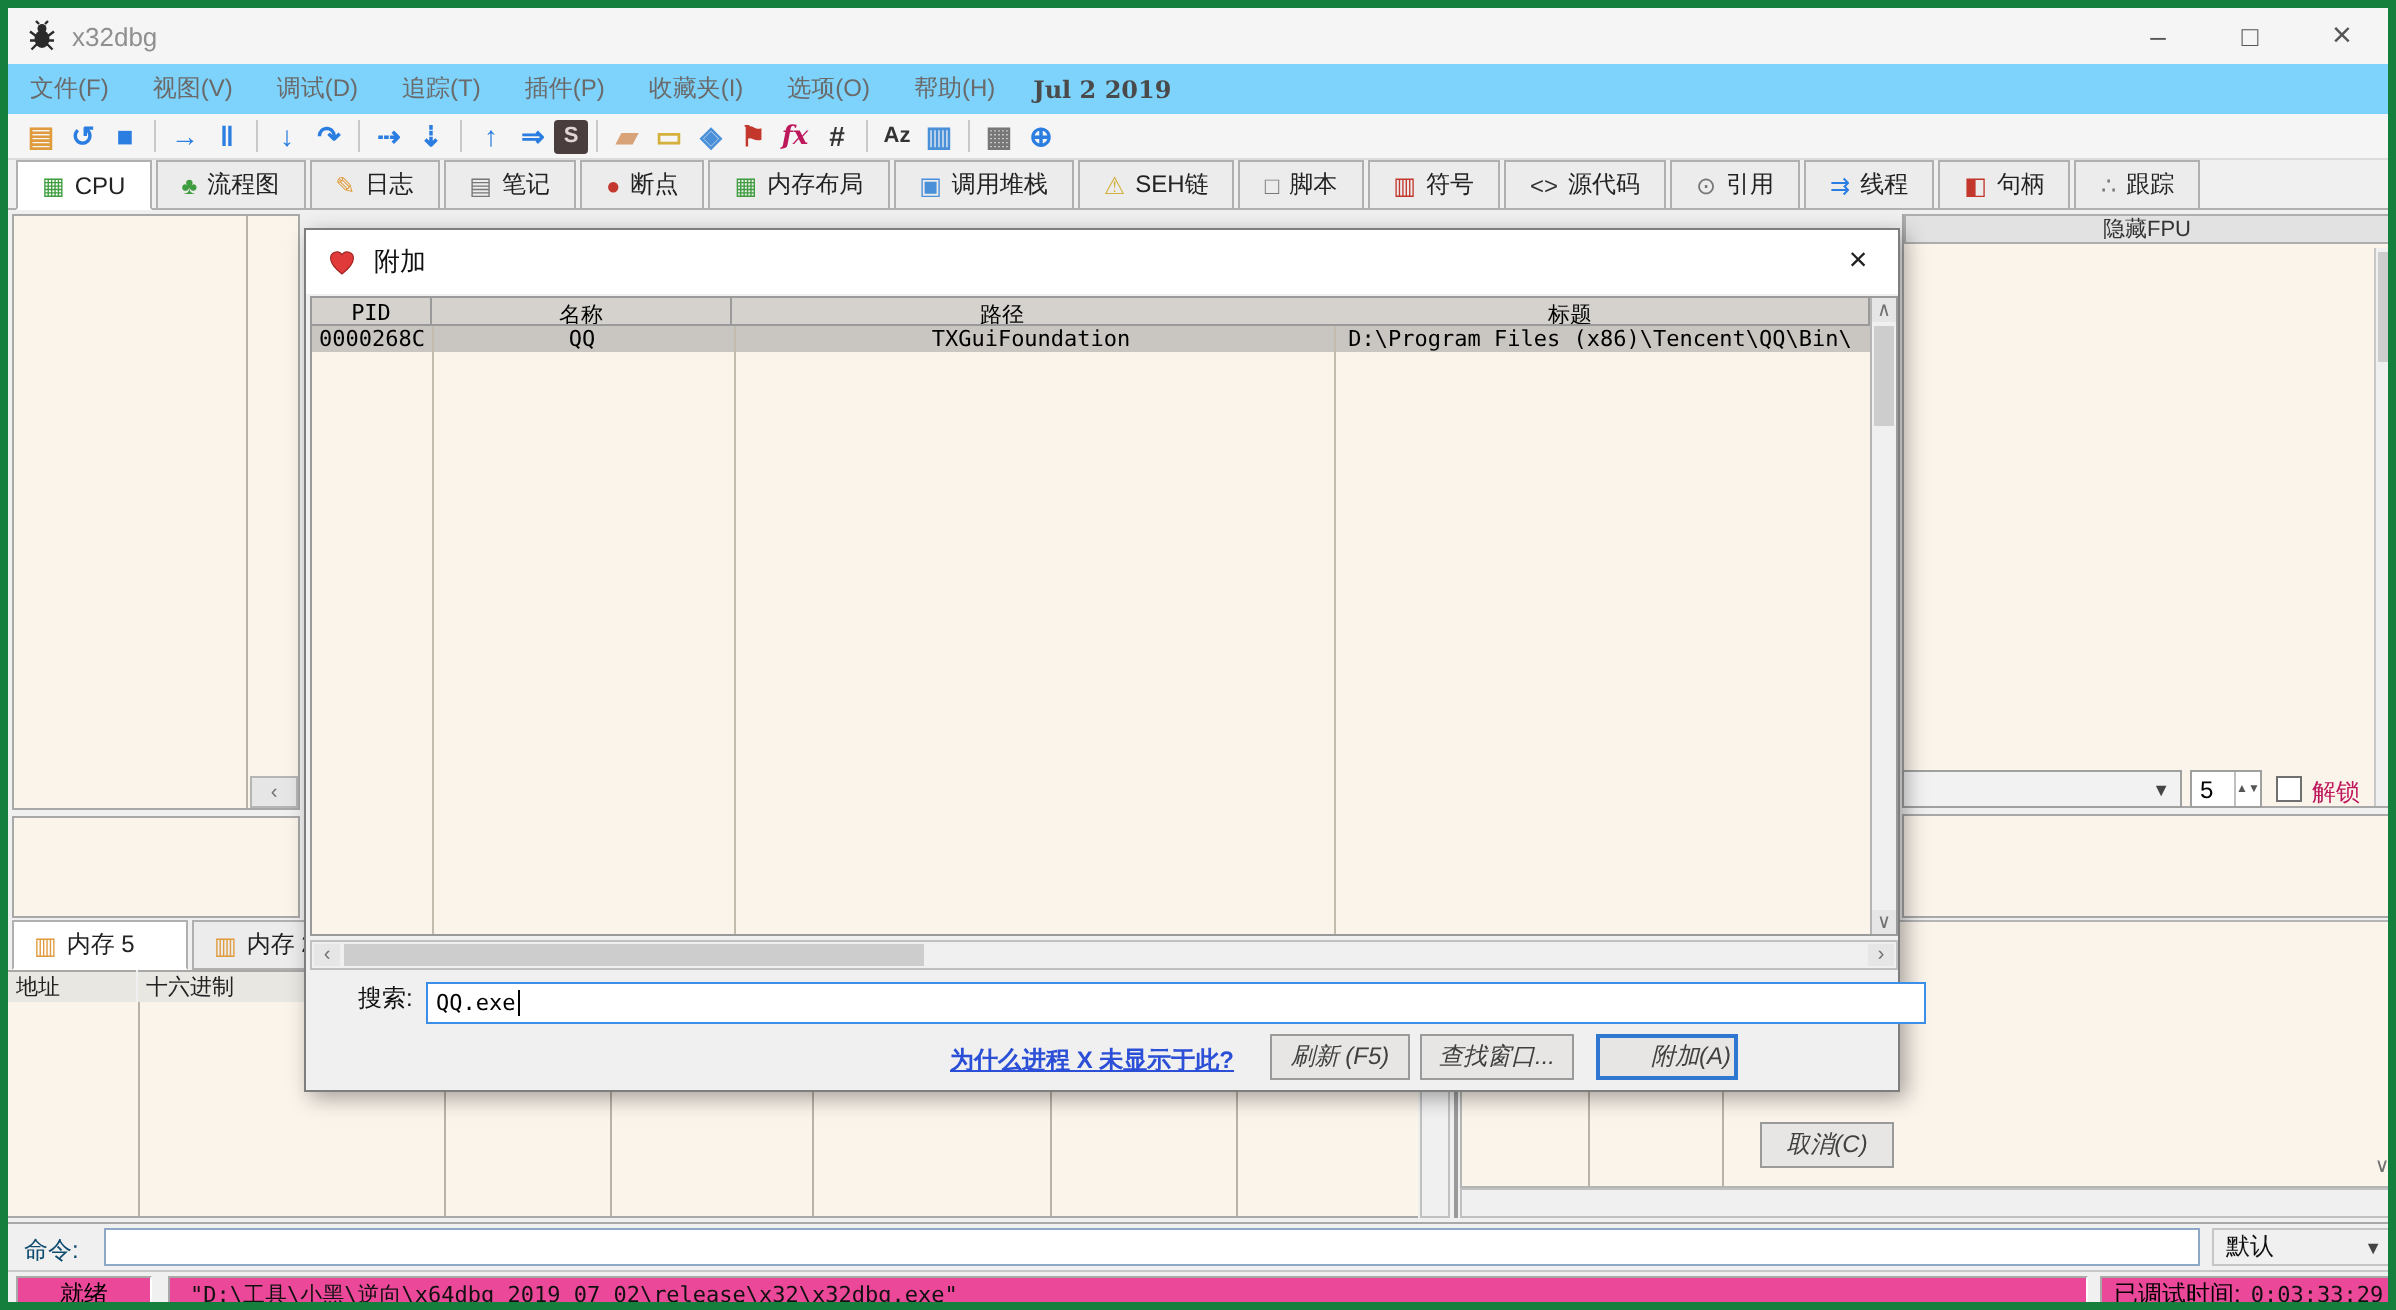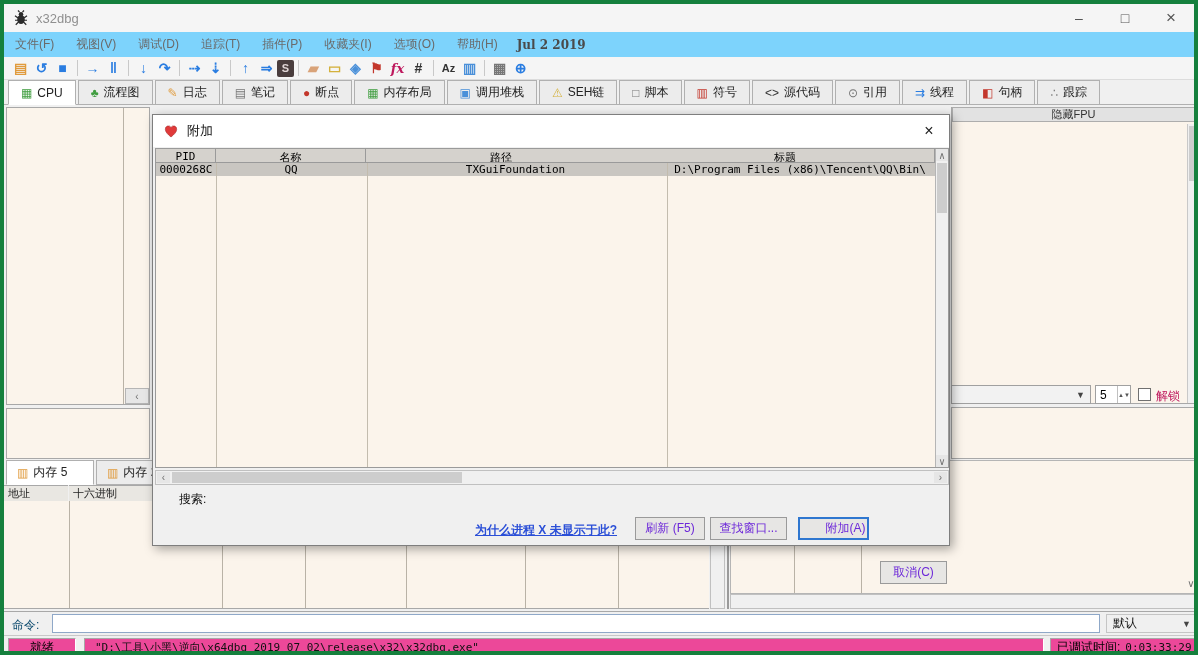--- a/index.html
+++ b/index.html
@@ -74,21 +74,21 @@
   .pvscroll { position: absolute; right: 0; top: 0; width: 13px; bottom: 0; background: #f0f0f0; border-left: 1px solid #b5b5b5; }
   .phscroll { position: absolute; left: 2px; top: 355px; width: 794px; height: 15px; background: #f0f0f0; border: 1px solid #c0c0c0; }
 
   .searchrow { position: absolute; left: 16px; top: 376px; width: 100%; height: 22px; display: flex; }
   .searchlabel { margin-left: 10px; color: #111; }
   .search-input { position: absolute; left: 44px; top: 0; width: 750px; height: 21px; background: #fff; border: 1px solid #3c8fe8; display: flex; align-items: center; padding-left: 4px; font-family: "DejaVu Sans Mono", monospace; font-size: 11px; }
   .caret { width: 1px; height: 13px; background: #000; margin-left: 1px; }
 
   .btnrow { position: absolute; left: 0; top: 402px; width: 100%; height: 26px; }
   .helplink { position: absolute; left: 322px; top: 5px; color: #2b4fd7; font-weight: bold; text-decoration: underline; white-space: nowrap; }
-  .dbtn { position: absolute; top: 0; height: 23px; background: #e7e6e4; border: 1px solid #9a9a9a; display: flex; align-items: center; justify-content: center; color: #6d28d9; white-space: nowrap; }
+  .dbtn { position: absolute; top: 0; height: 23px; background: #e7e6e4; border: 1px solid #9a9a9a; display: flex; align-items: center; justify-content: center; color: #404040; white-space: nowrap; font-style: italic; }
   .dbtn.default { border: 2px solid #2f77d0; }
 
   
   .cmdbar { position: absolute; left: 0; top: 607px; width: 100%; height: 24px; background: #f0f0f0; border-top: 1px solid #a8a8a8; }
   .cmdlabel { position: absolute; left: 8px; top: 5px; color: #0c4a6e; }
   .cmdinput { position: absolute; left: 48px; top: 2px; width: 1048px; height: 19px; background: #fff; border: 1px solid #8fa8c8; font-family: "DejaVu Sans Mono", monospace; font-size: 11px; padding: 0 3px; }
   .cmdcombo { position: absolute; left: 1102px; top: 2px; width: 92px; height: 19px; display: flex; align-items: center; padding-left: 6px; color: #111; background: #f0f0f0; border: 1px solid #c5c5c5; }
 
   
   .statusbar { position: absolute; left: 0; top: 631px; width: 100%; height: 24px; background: #f0f0f0; border-top: 1px solid #c8c8c8; }
@@ -313,20 +313,24 @@
       </div>
 
       <div class="phscroll">
         <div class="scrbtn" style="left:1px; top:1px; width:13px; height:11px; border:none;">‹</div>
         <div class="scrthumb" style="left:16px; top:1px; width:290px; height:11px;"></div>
         <div class="scrbtn" style="right:1px; top:1px; width:13px; height:11px; border:none; left:auto;">›</div>
       </div>
 
       <div class="searchrow">
         <span class="searchlabel">搜索:</span>
+        <div class="search-input">
+          <span>QQ.exe</span>
+          <span class="caret"></span>
+        </div>
       </div>
 
       <div class="btnrow">
         <a class="helplink" href="#">为什么进程 X 未显示于此?</a>
         <div class="dbtn" style="left:482px; width:70px;">刷新 (F5)</div>
         <div class="dbtn" style="left:557px; width:77px;">查找窗口...</div>
         <div class="dbtn default" style="left:645px; width:71px;padding-left:24px;">附加(A)</div>
         <div class="dbtn" style="left:727px; width:67px;margin-top:44px;">取消(C)</div>
       </div>
     </div>

